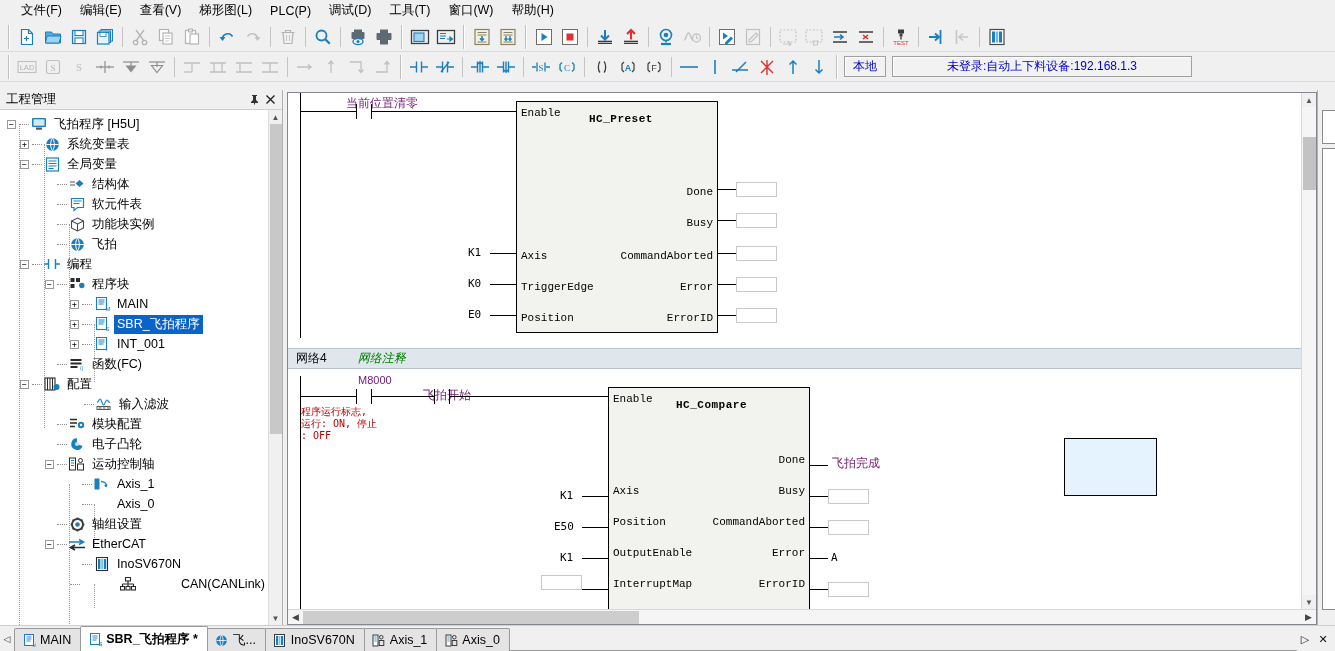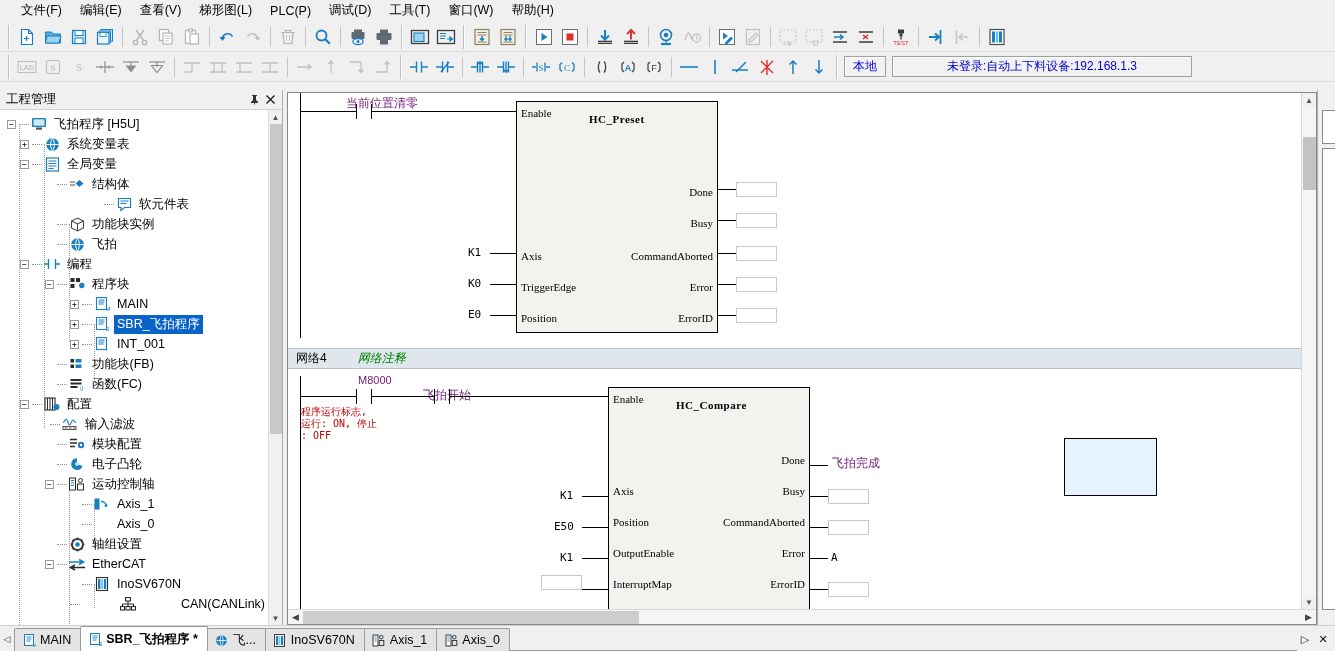--- a/index.html
+++ b/index.html
@@ -138,21 +138,21 @@
   .netbar {
     position:absolute; background:#dfe7ec; height:21px;
     display:flex; align-items:center; font-size:12px;
     border-top:1px solid #b8c4cc; border-bottom:1px solid #b8c4cc;text-align:right;
   }
   .netbar .nnum { padding-left:8px; color:#000; font-family:"Liberation Sans",sans-serif;}
   .netbar .ncmt { padding-left:31px; color:#008000;font-style:italic; }
 
   .fb {
     position:absolute; background:#f2f2ee; border:1px solid #000;
-    font-family:Liberation Serif, serif;
+    font-family:Liberation Mono, monospace;
     font-size:11px; color:#000;
   }
   .fb .fbname { position:absolute; font-weight:bold; letter-spacing:0.5px; }
   .pin-l { position:absolute; left:4px; font-size:11px; }
   .pin-r { position:absolute; right:4px; font-size:11px; }
 
   .valbox {
     position:absolute; border:1px solid #c9c9c9; background:#fff; height:15px;
   }
   .wire { position:absolute; background:#000; height:1px; }
@@ -747,21 +747,21 @@
             <span class="expspace"></span>
             <span class="dots"></span>
             <span class="ti">
               <svg width="16" height="14" viewBox="0 0 16 14">
                 <path d="M1 5h5M1 8h5" stroke="#555" stroke-width="1.2"></path>
                 <path d="M10.5 3l4 3.5-4 3.5-4-3.5z" fill="#1a7fc1"></path>
               </svg>
             </span>
             <span class="lbl">结构体</span>
           </div>
-          <div class="tr" style="padding-left: 45px; margin-left: 47px;">
+          <div class="tr" style="padding-left: 45px;">
             <span class="expspace"></span>
             <span class="dots"></span>
             <span class="ti">
               <svg width="15" height="15" viewBox="0 0 15 15">
                 <path d="M1.5 1.5h12v9h-6l-3.5 3v-3h-2.5z" fill="#fff" stroke="#1a7fc1" stroke-width="1.2"></path>
                 <path d="M3.5 4h8M3.5 6.5h6" stroke="#1a7fc1" stroke-width="1.1"></path>
               </svg>
             </span>
             <span class="lbl">软元件表</span>
           </div>
@@ -845,54 +845,41 @@
                 <text x="10.8" y="14.2" font-size="6" fill="#1a7fc1" font-family="Liberation Sans">I</text>
               </svg>
             </span>
             <span class="lbl">INT_001</span>
           </div>
           <div class="tr" style="padding-left: 45px;">
             <span class="expspace"></span>
             <span class="dots"></span>
             <span class="ti">
               <svg width="15" height="13" viewBox="0 0 15 13">
-                <rect x="0.5" y="1" width="3.5" height="3.5" fill="#2b2b2b"></rect>
-                <rect x="5.5" y="1" width="6" height="3.5" fill="#1a7fc1"></rect>
-                <rect x="0.5" y="6.5" width="3.5" height="3.5" fill="#2b2b2b"></rect>
-                <rect x="5.5" y="6.5" width="6" height="3.5" fill="#1a7fc1"></rect>
-              </svg>
-            </span>
-            <span class="lbl">功能块(FB)</span>
-          </div>
-          <div class="tr" style="padding-left: 45px;">
-            <span class="expspace"></span>
-            <span class="dots"></span>
-            <span class="ti">
-              <svg width="15" height="13" viewBox="0 0 15 13">
                 <rect x="0.5" y="1" width="11" height="2" fill="#2b2b2b"></rect>
                 <rect x="0.5" y="4.5" width="11" height="2" fill="#2b2b2b"></rect>
                 <rect x="0.5" y="8" width="7" height="2" fill="#2b2b2b"></rect>
                 <text x="10" y="12" font-size="5" fill="#1a7fc1" font-family="Liberation Sans">()</text>
               </svg>
             </span>
             <span class="lbl">函数(FC)</span>
           </div>
           <div class="tr" style="padding-left: 20px;">
             <span class="exp">−</span>
             <span class="dots"></span>
             <span class="ti">
               <svg width="16" height="15" viewBox="0 0 16 15">
                 <rect x="1" y="1" width="10" height="12" fill="none" stroke="#2b2b2b" stroke-width="1.1"></rect>
                 <path d="M3.5 1v12M6 1v12M8.5 1v12" stroke="#2b2b2b" stroke-width="1"></path>
                 <circle cx="12.5" cy="10" r="3" fill="#1a7fc1"></circle>
               </svg>
             </span>
             <span class="lbl">配置</span>
           </div>
-          <div class="tr" style="padding-left: 38px;">
+          <div class="tr" style="padding-left: 72px;">
             <span class="expspace"></span>
             <span class="dots"></span>
             <span class="ti">
               <svg width="16" height="14" viewBox="0 0 16 14">
                 <path d="M1 5.5c1.5 0 1.8-3.5 3.2-3.5S6 8 7.5 8s2-5 3.3-5 1.6 2.5 3.2 2.5" stroke="#1a7fc1" stroke-width="1.2" fill="none"></path>
                 <rect x="1" y="9.5" width="13" height="3" fill="none" stroke="#555" stroke-width="1"></rect>
                 <path d="M2.5 11h3M7 11h2.5M11 11h2" stroke="#555" stroke-width="1"></path>
               </svg>
             </span>
             <span class="lbl">输入滤波</span>

